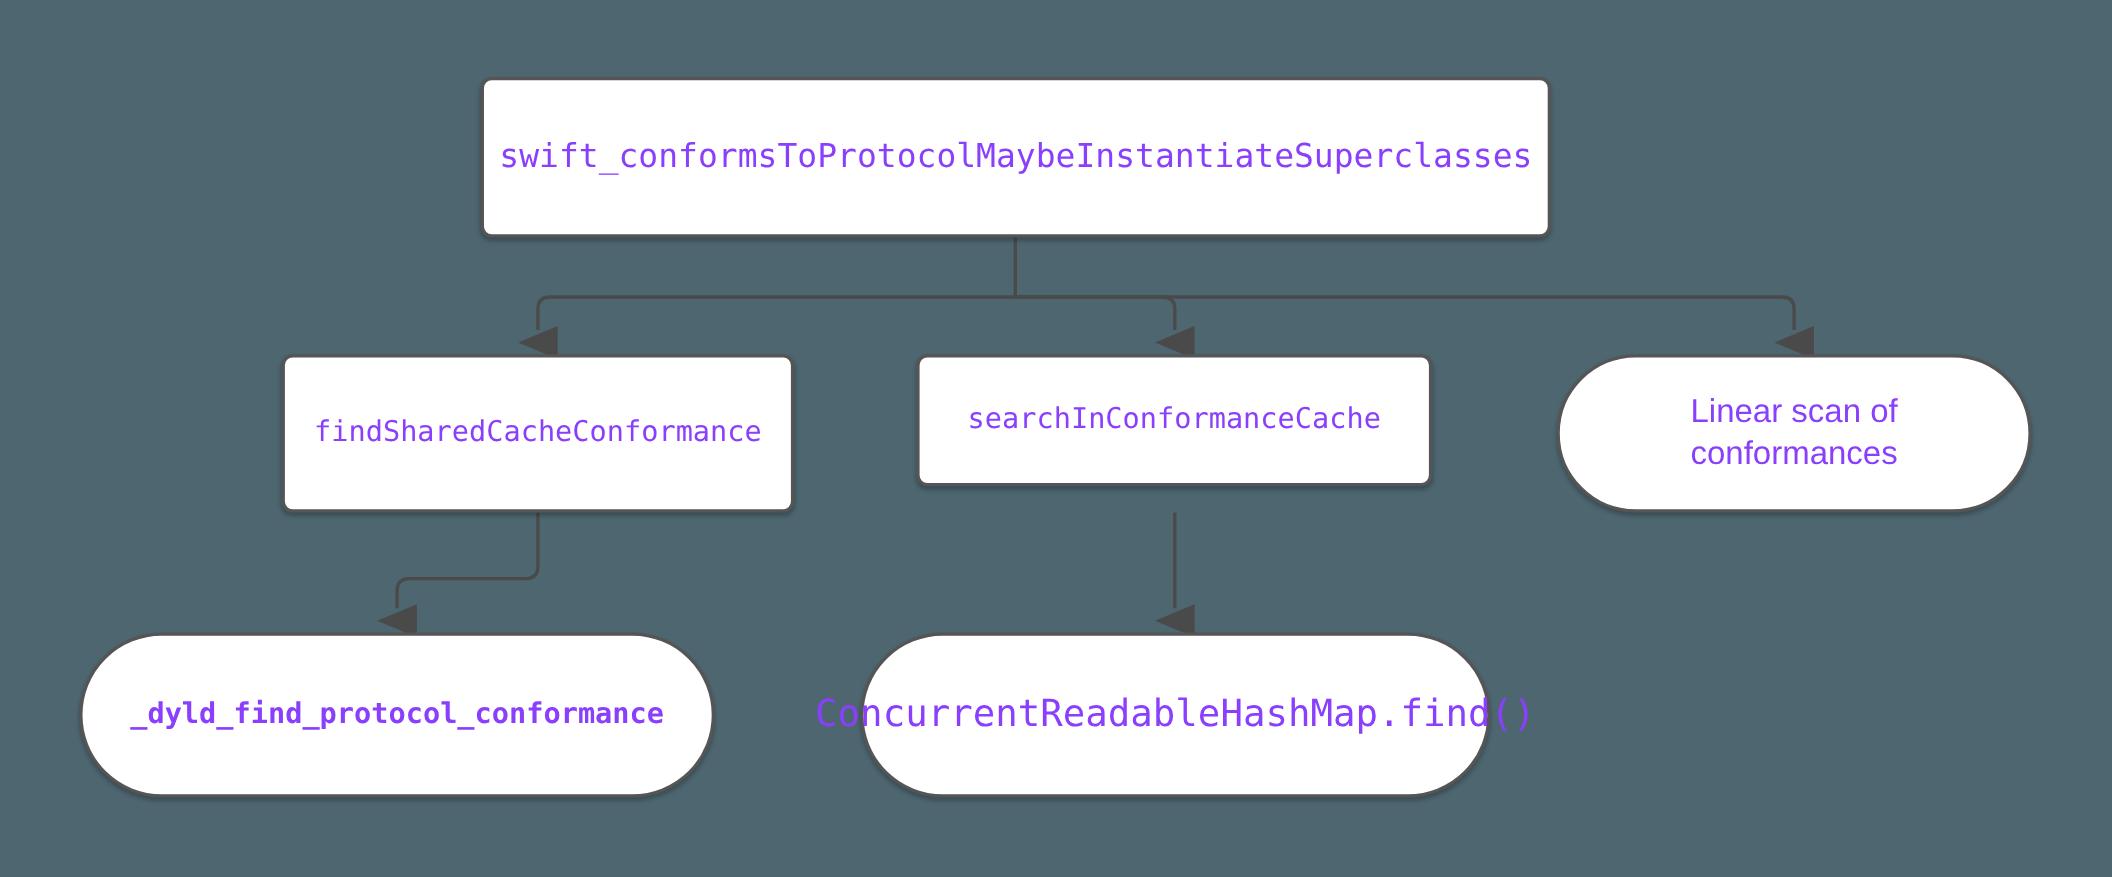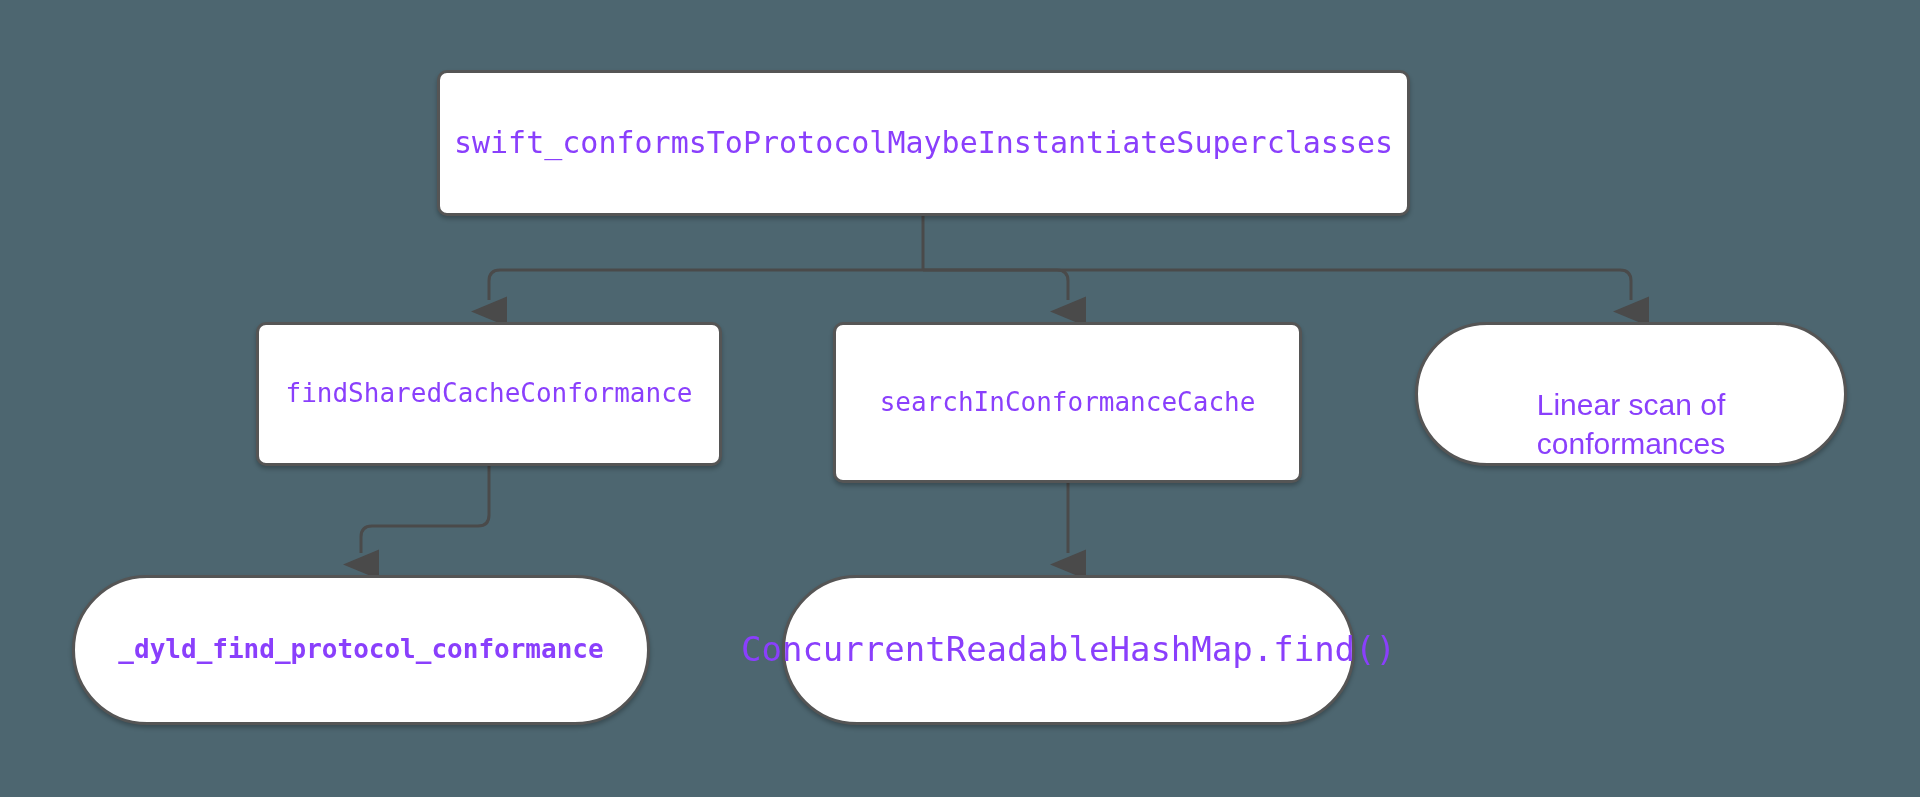--- a/index.html
+++ b/index.html
@@ -54,22 +54,22 @@
   .mono .label {
     font-family: "DejaVu Sans Mono", "Liberation Mono", monospace;
   }
   .sans .label {
     font-family: "Liberation Sans", sans-serif;
   }
 
   
   #node-root       { left: 437px;  top: 70px;  width: 973px; height: 146px; font-size: 30px; }
   #node-find-shared{ left: 256px;  top: 322px; width: 466px; height: 144px; font-size: 26px; }
-  #node-search     { left: 833px;  top: 322px; width: 469px; height: 161px; font-size: 26px; }
-  #node-linear     { left: 1415px; top: 322px; width: 432px; height: 144px; font-size: 30px; align-items: flex-end; }
+  #node-search     { left: 833px;  top: 322px; width: 469px; height: 120px; font-size: 26px; }
+  #node-linear     { left: 1415px; top: 322px; width: 432px; height: 144px; font-size: 30px; }
   #node-dyld       { left: 72px;   top: 575px; width: 578px; height: 150px; font-size: 26px; font-weight: bold; }
   #node-hashmap    { left: 782px;  top: 575px; width: 573px; height: 150px; font-size: 34px; }
 </style>
 </head>
 <body>
 
 <div id="canvas">
 
   <svg id="edge-layer" viewBox="0 0 1920 797" width="1920" height="797" xmlns="http://www.w3.org/2000/svg">
     <defs>

